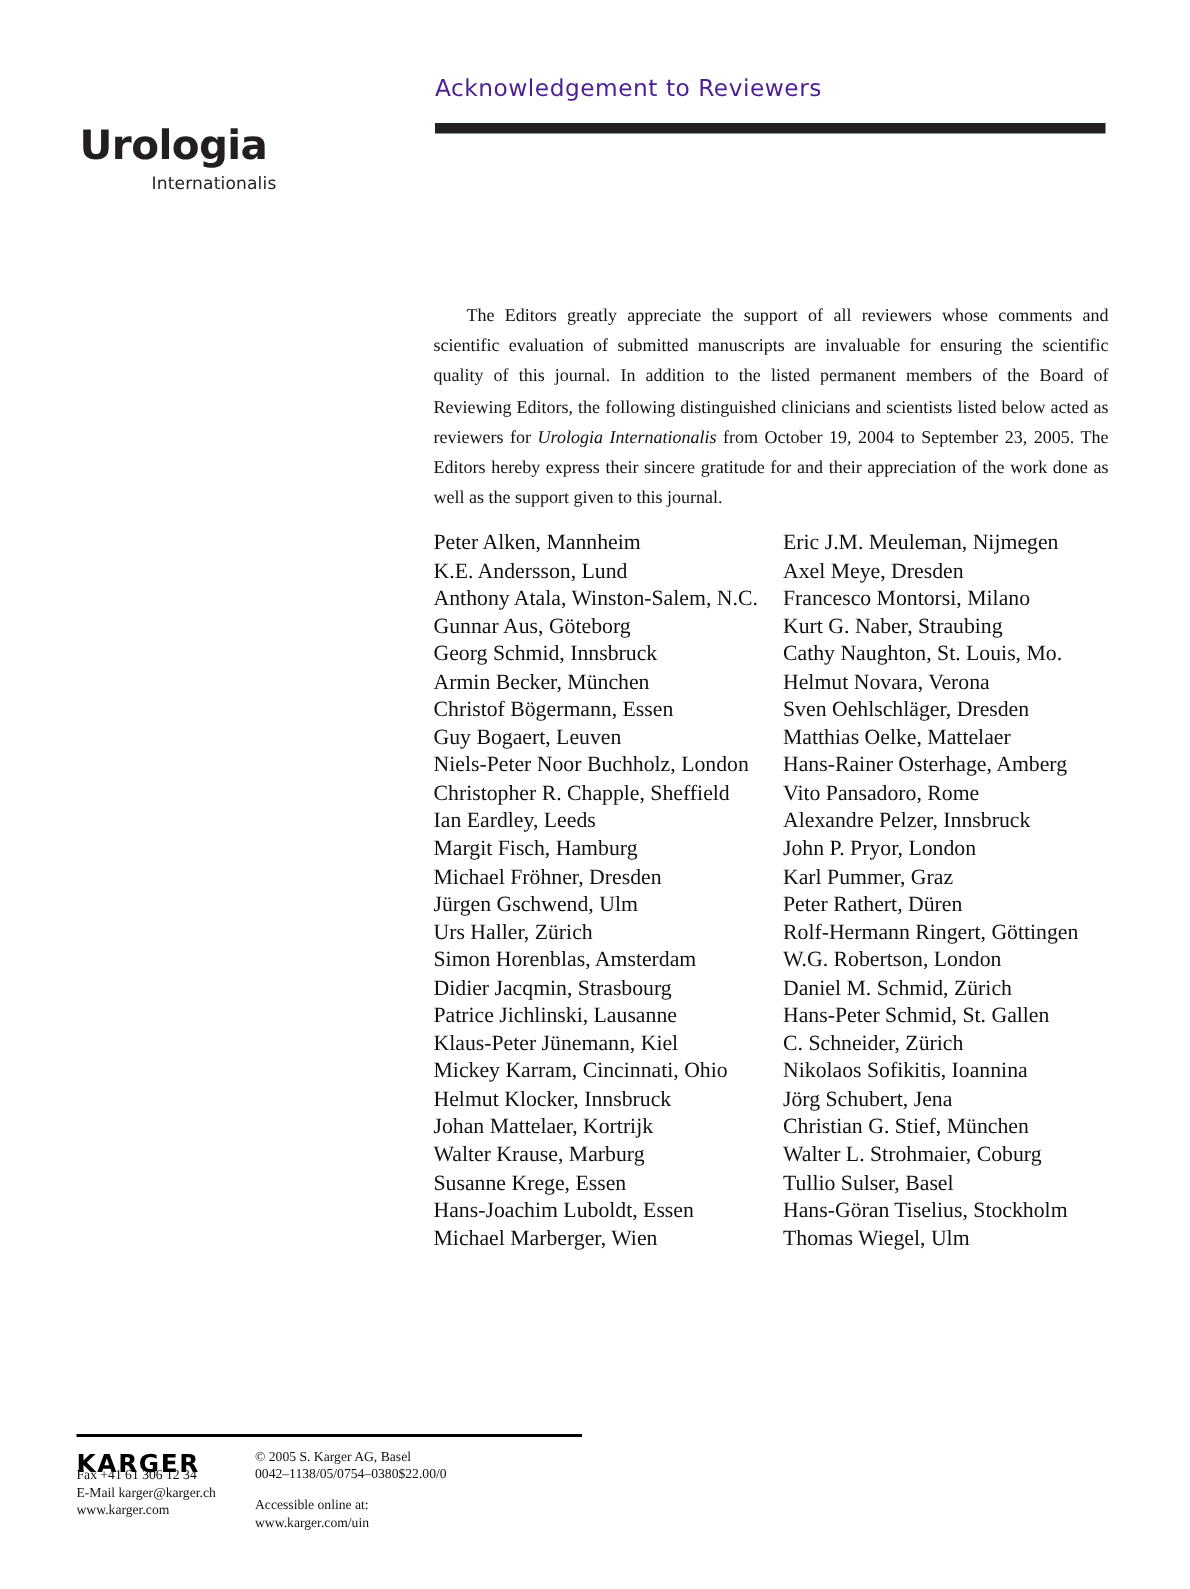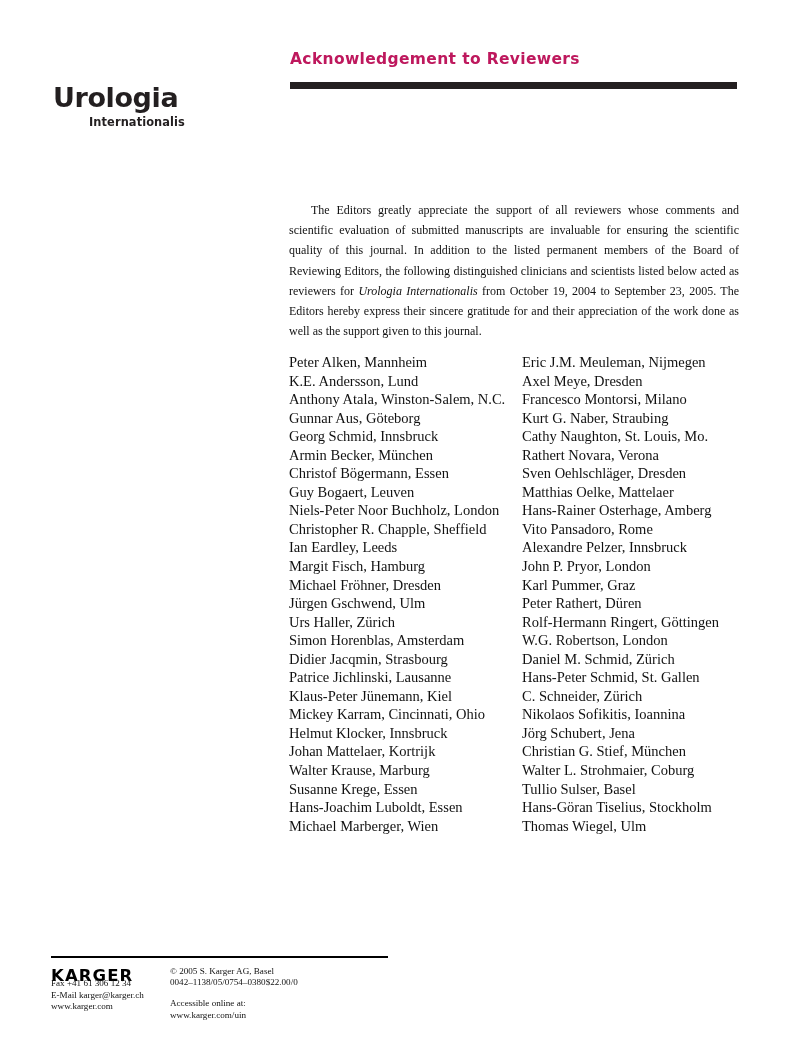--- a/index.html
+++ b/index.html
@@ -21,24 +21,24 @@
     position: absolute;
     inset: 0;
   }
 
   
   .page-heading {
     position: absolute;
     left: 290px;
     top: 50px;
     font-family: "DejaVu Sans", "Liberation Sans", sans-serif;
-    font-weight: bold;
+    font-weight: normal;
     font-size: 15.5px;
     letter-spacing: 0.35px;
-    color: #be185d;
+    color: #4c1d95;
     white-space: nowrap;
   }
 
   .header-rule {
     position: absolute;
     left: 290px;
     top: 82px;
     width: 447px;
     height: 7px;
     background: #231f20;
@@ -54,26 +54,26 @@
   .journal-logo .logo-main {
     font-family: "DejaVu Sans", "Liberation Sans", sans-serif;
     font-weight: bold;
     font-size: 27px;
     letter-spacing: -0.4px;
     color: #231f20;
     line-height: 1.04;
   }
   .journal-logo .logo-sub {
     font-family: "DejaVu Sans", "Liberation Sans", sans-serif;
-    font-weight: bold;
+    font-weight: normal;
     font-size: 11.4px;
     letter-spacing: 0.1px;
     color: #231f20;
     margin-top: 3px;
-    margin-left: 36px;
+    margin-left: 48px;
   }
 
   
   .intro-paragraph {
     position: absolute;
     left: 289px;
     top: 188px;
     width: 450px;
     font-size: 12px;
     line-height: 20.2px;
@@ -218,21 +218,21 @@
         <div class="reviewer-name">Susanne Krege, Essen</div>
         <div class="reviewer-name">Hans-Joachim Luboldt, Essen</div>
         <div class="reviewer-name">Michael Marberger, Wien</div>
       </div>
     <div class="reviewer-column right">
         <div class="reviewer-name">Eric J.M. Meuleman, Nijmegen</div>
         <div class="reviewer-name">Axel Meye, Dresden</div>
         <div class="reviewer-name">Francesco Montorsi, Milano</div>
         <div class="reviewer-name">Kurt G. Naber, Straubing</div>
         <div class="reviewer-name">Cathy Naughton, St. Louis, Mo.</div>
-        <div class="reviewer-name">Rathert Novara, Verona</div>
+        <div class="reviewer-name">Helmut Novara, Verona</div>
         <div class="reviewer-name">Sven Oehlschläger, Dresden</div>
         <div class="reviewer-name">Matthias Oelke, Mattelaer</div>
         <div class="reviewer-name">Hans-Rainer Osterhage, Amberg</div>
         <div class="reviewer-name">Vito Pansadoro, Rome</div>
         <div class="reviewer-name">Alexandre Pelzer, Innsbruck</div>
         <div class="reviewer-name">John P. Pryor, London</div>
         <div class="reviewer-name">Karl Pummer, Graz</div>
         <div class="reviewer-name">Peter Rathert, Düren</div>
         <div class="reviewer-name">Rolf-Hermann Ringert, Göttingen</div>
         <div class="reviewer-name">W.G. Robertson, London</div>

